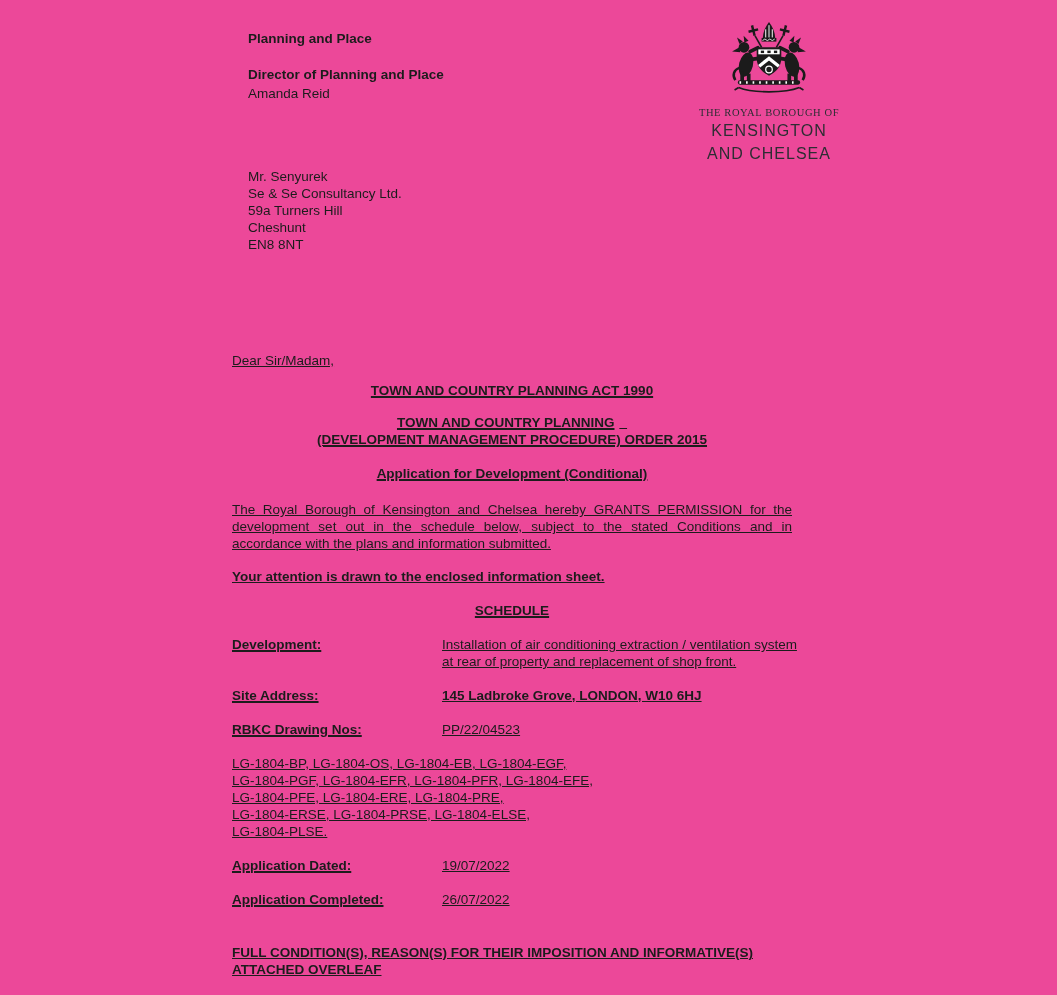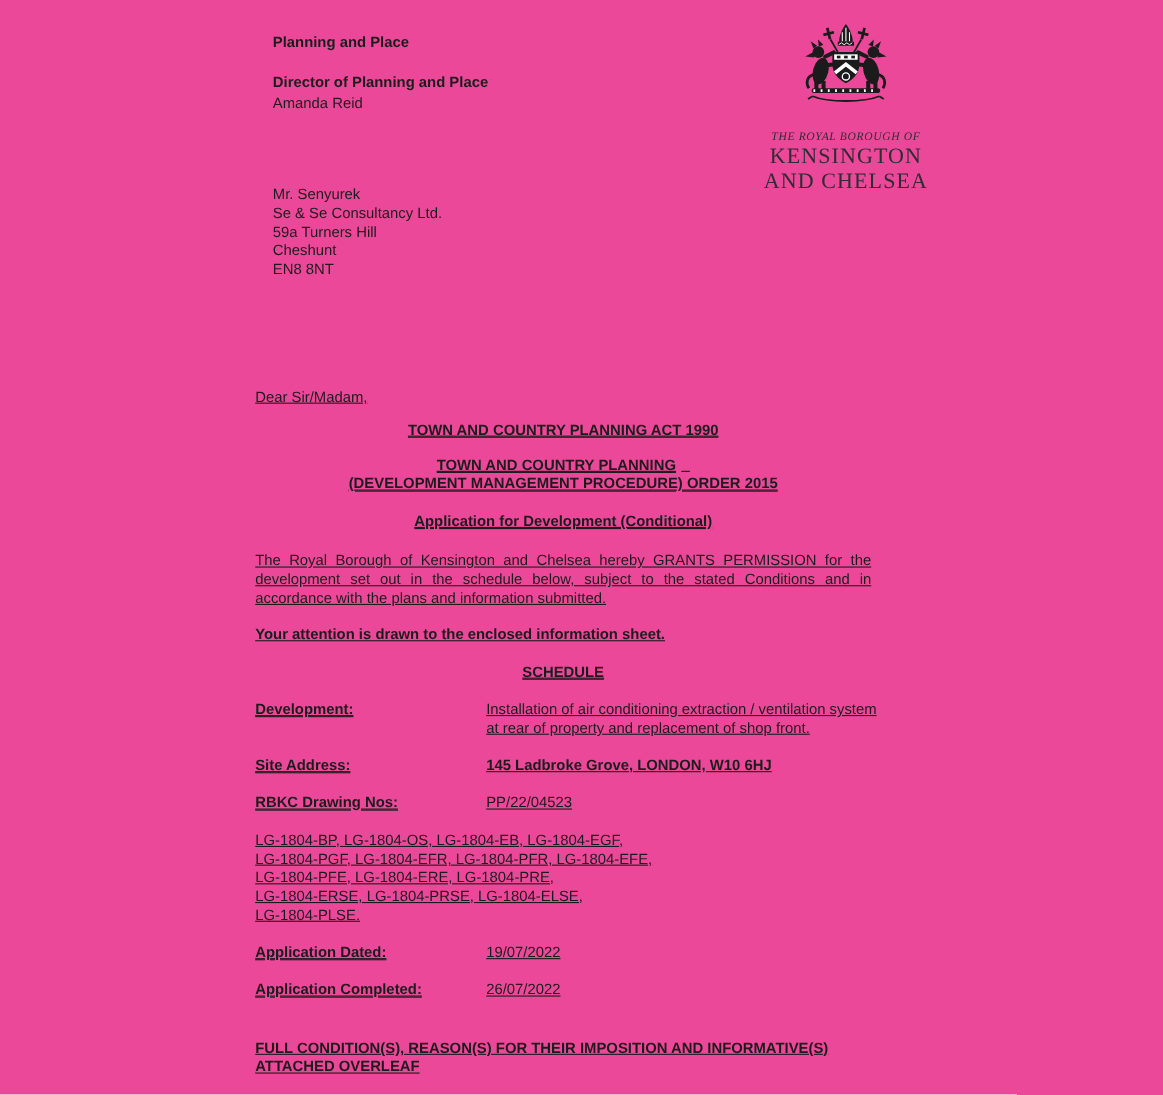--- a/index.html
+++ b/index.html
@@ -18,22 +18,22 @@
   .b { font-weight: bold; }
   .u { text-decoration: underline; text-underline-offset: 2px; }
 
   
   .letterhead { position: absolute; left: 248px; top: 29px; line-height: 19px; }
   .letterhead .gap { height: 17px; }
 
   
   .logo { position: absolute; left: 690px; top: 14px; width: 158px; text-align: center; color: #2d2d33; }
   .logo svg { display: block; margin: 0 auto; }
-  .logo-small { font-family: "Liberation Serif", serif; font-size: 10.5px; letter-spacing: 0.6px; line-height: 13px; margin-top: 16px; white-space: nowrap; font-style: italic; }
-  .logo-big { font-family: Liberation Serif, serif; font-size: 20px; letter-spacing: 1px; line-height: 23px; white-space: nowrap; }
+  .logo-small { font-family: "Liberation Serif", serif; font-size: 10.5px; letter-spacing: 0.6px; line-height: 13px; margin-top: 4px; white-space: nowrap; }
+  .logo-big { font-family: Liberation Sans, sans-serif; font-size: 16px; letter-spacing: 1px; line-height: 23px; white-space: nowrap; }
 
   
   .recipient { position: absolute; left: 248px; top: 168px; line-height: 17px; }
 
   
   .meta { position: absolute; left: 620px; top: 251px; width: 216px; text-align: right; line-height: 18px; }
 
   
   .main { position: absolute; left: 232px; top: 352px; width: 560px; text-decoration: underline; }
   .center { text-align: center; }

